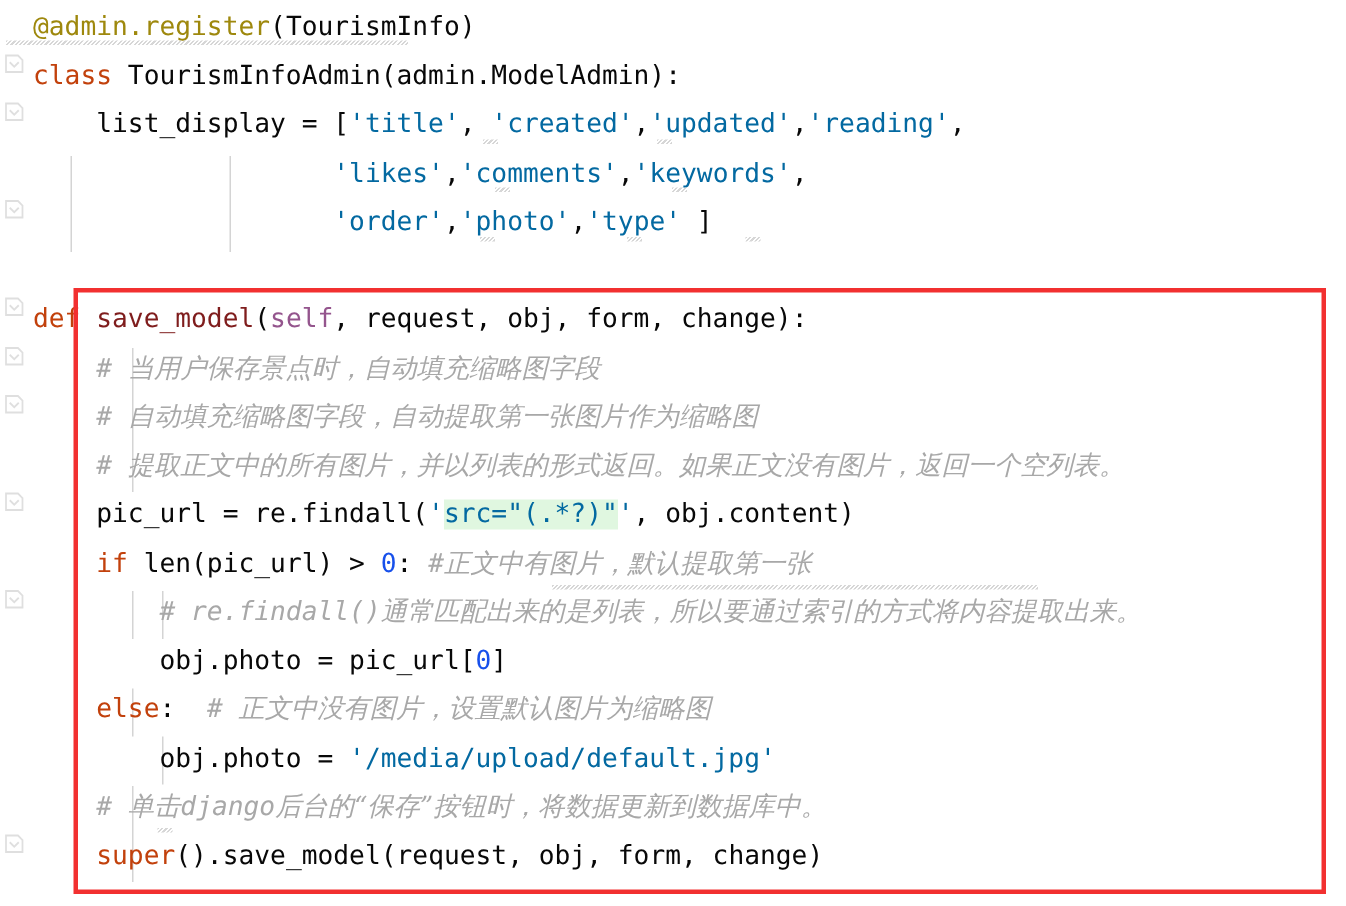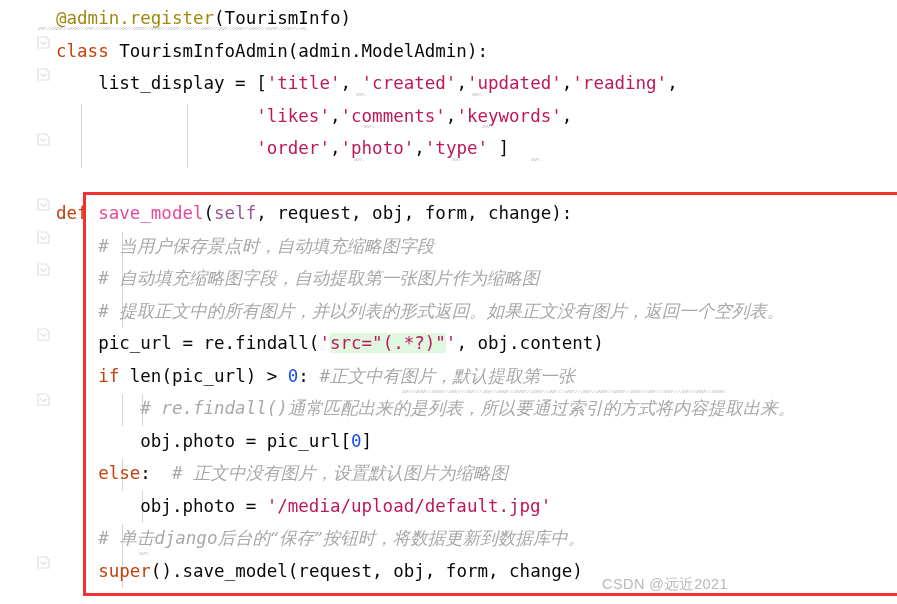--- a/index.html
+++ b/index.html
@@ -13,21 +13,20 @@
     height: 604px;
     overflow: hidden;
     font-family: "DejaVu Sans Mono", "Liberation Mono", monospace;
   }
 
   #editor {
     position: relative;
     width: 712px;
     height: 604px;
     background: #ffffff;
-    margin-left: 34px;
   }
 
   
   .gutter {
     position: absolute;
     left: 0;
     top: 0;
     width: 22px;
     height: 604px;
   }
@@ -63,23 +62,23 @@
   
   .indent-guide {
     position: absolute;
     width: 1px;
     background: #d4d4d4;
   }
 
   
   .kw        { color: #c2410c; }           
   .deco      { color: #9e880d; }           
-  .fn        { color: #ec4899; }           
+  .fn        { color: #7f1d1d; }           
   .selfp     { color: #94558d; }           
-  .str       { color: #be185d; }           
+  .str       { color: #0369a1; }           
   .num       { color: #1750eb; }           
   .plain     { color: #080808; }
   .cmt       { color: #a8a8a8; font-style: italic; }
   .hl        { background: #e0f7e0; }      
 
   .cn { font-family: "DejaVu Serif", "Liberation Serif", serif; }
 
   
   .squig {
     position: absolute;
@@ -190,15 +189,14 @@
   <div class="squig" style="left:330px; top:125px; width:10px;"></div>
   <div class="squig" style="left:448px; top:125px; width:10px;"></div>
   <div class="squig" style="left:320px; top:158px; width:10px;"></div>
   <div class="squig" style="left:418px; top:158px; width:10px;"></div>
   <div class="squig" style="left:497px; top:158px; width:10px;"></div>
   <div class="squig" style="left:368px; top:390px; width:324px;"></div>
   <div class="squig" style="left:105px; top:552px; width:10px;"></div>
 
   <div class="redbox" id="redbox" style="left: 49px; top: 192px; width: 835px; height: 404px; border-color: rgb(242, 48, 48);"></div>
 
-  <div class="watermark">CSDN @远近2021</div>
 
 </div>
 
 </body></html>

